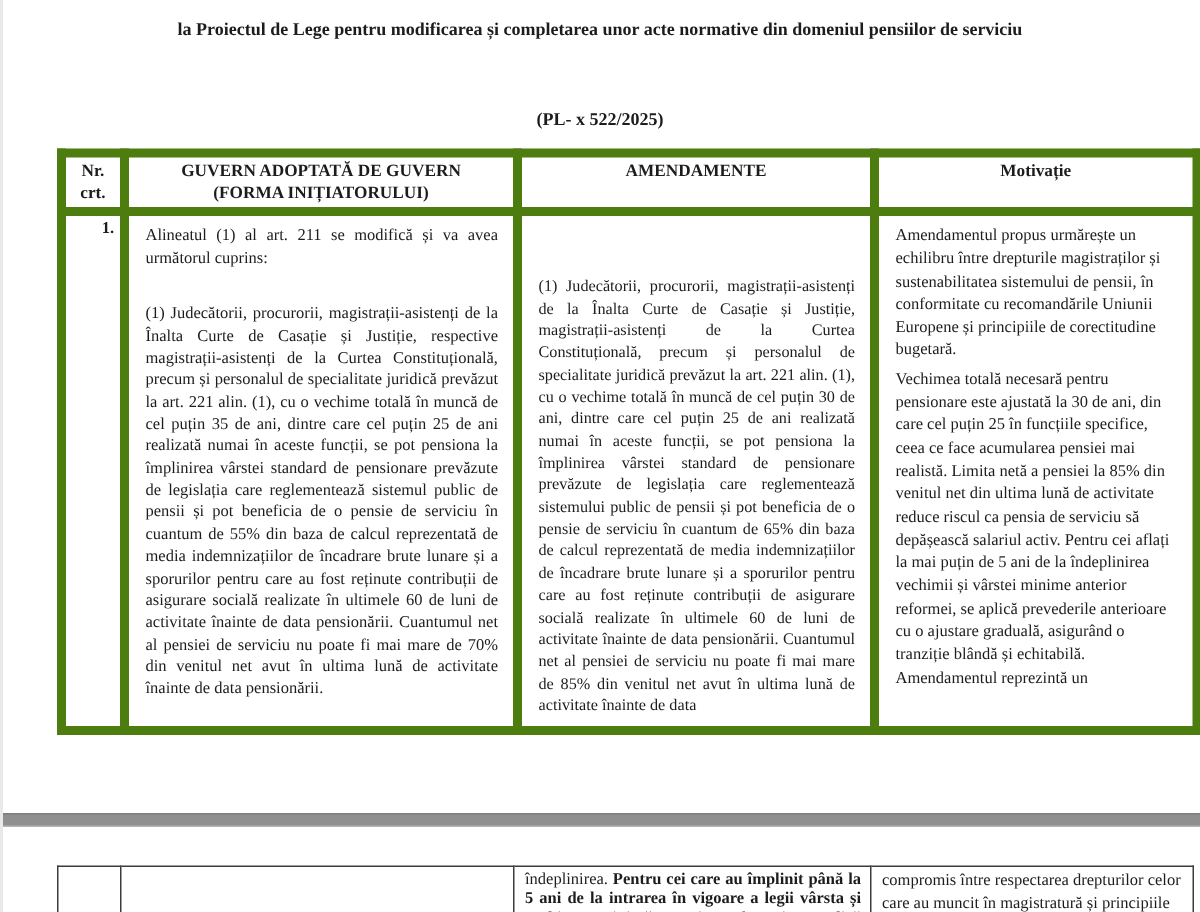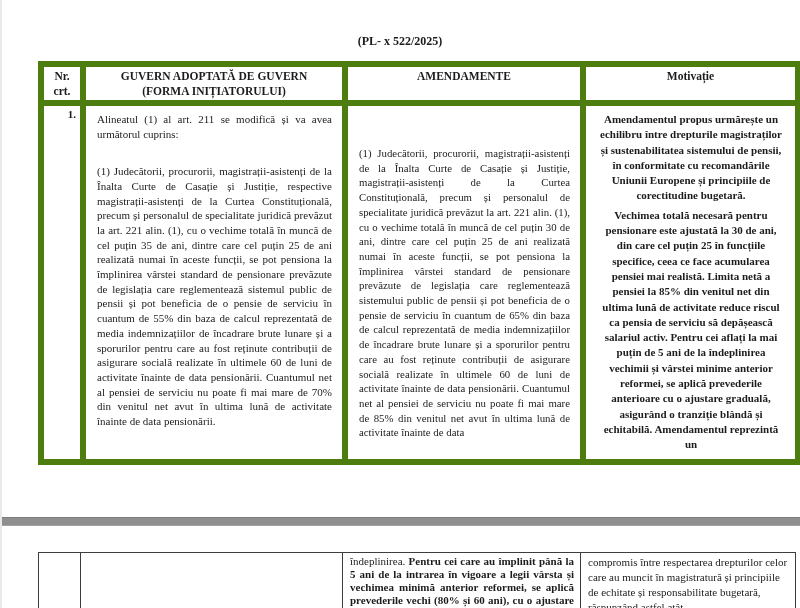--- a/index.html
+++ b/index.html
@@ -18,21 +18,21 @@
     width: 2px; height: 608px;
     background: #e9e9e9;
   }
   .doc-header {
     padding-top: 7px;
     text-align: center;
     font-weight: bold;
   }
   .doc-title { font-size: 13px; letter-spacing: .3px; }
   .doc-subtitle { font-size: 12px; margin-top: 5px; }
-  .doc-reference { font-size: 12px; margin-top: 27px; }
+  .doc-reference { font-size: 12px; margin-top: 45px; }
 
   table.amend-table {
     margin-left: 38px;
     margin-top: 12px;
     width: 757px;
     border-collapse: collapse;
     table-layout: fixed;
   }
   table.amend-table th, table.amend-table td {
     border: 6px solid #4d7c0f;
@@ -58,23 +58,22 @@
     text-align: justify;
     line-height: 14.7px;
     height: 323px;
   }
   .cell-amendament {
     text-align: justify;
     line-height: 14.7px;
     font-size: 10.8px;
   }
   .cell-motivatie {
-    text-align: center;
+    text-align: left;
     line-height: 15.3px;
-    font-weight: bold;
   }
   .cell-forma p, .cell-motivatie p, .cell-amendament p { margin: 4px; }
   .blank-line { height: 14.7px; }
   .amendament-spacer { height: 34px; }
   b { font-weight: normal; }
 
   .page-separator {
     margin-top: 52px;
     width: 800px;
     height: 9px;
@@ -107,20 +106,21 @@
   }
   .cont-amendament .normal-run { font-weight: normal; }
   .cont-motivatie { text-align: left; line-height: 15.2px; }
 </style>
 </head>
 <body>
 
 <div class="page-edge"></div>
 
 <div class="doc-header">
+  <div class="doc-subtitle">la Proiectul de Lege pentru modificarea și completarea unor acte normative din domeniul pensiilor de serviciu</div>
   <div class="doc-reference">(PL- x 522/2025)</div>
 </div>
 
 <table class="amend-table">
   <colgroup>
     <col style="width:42px">
       <col style="width:262px">
       <col style="width:238px">
       <col style="width:215px">
   </colgroup>

